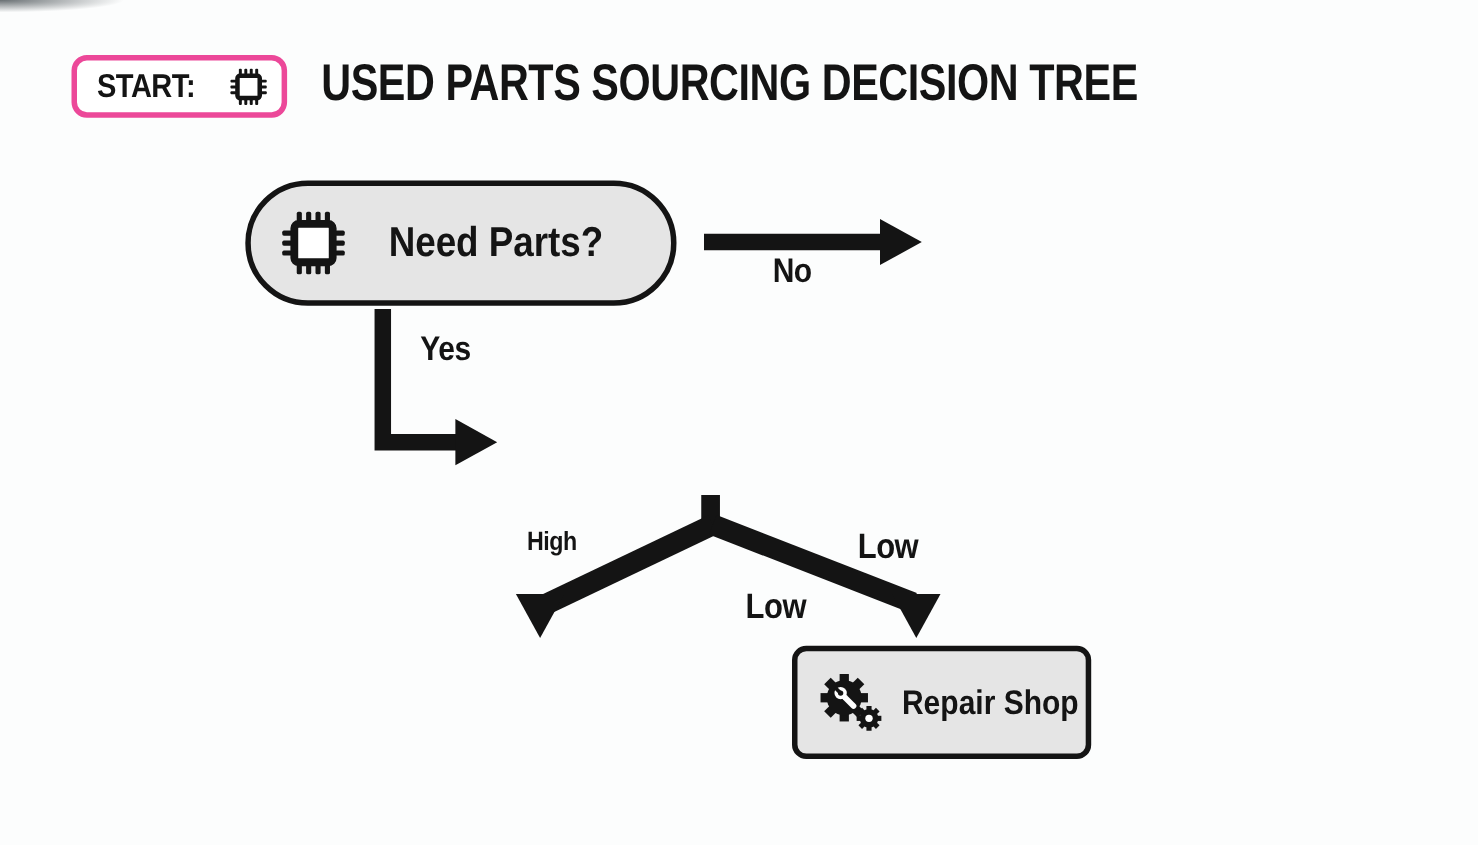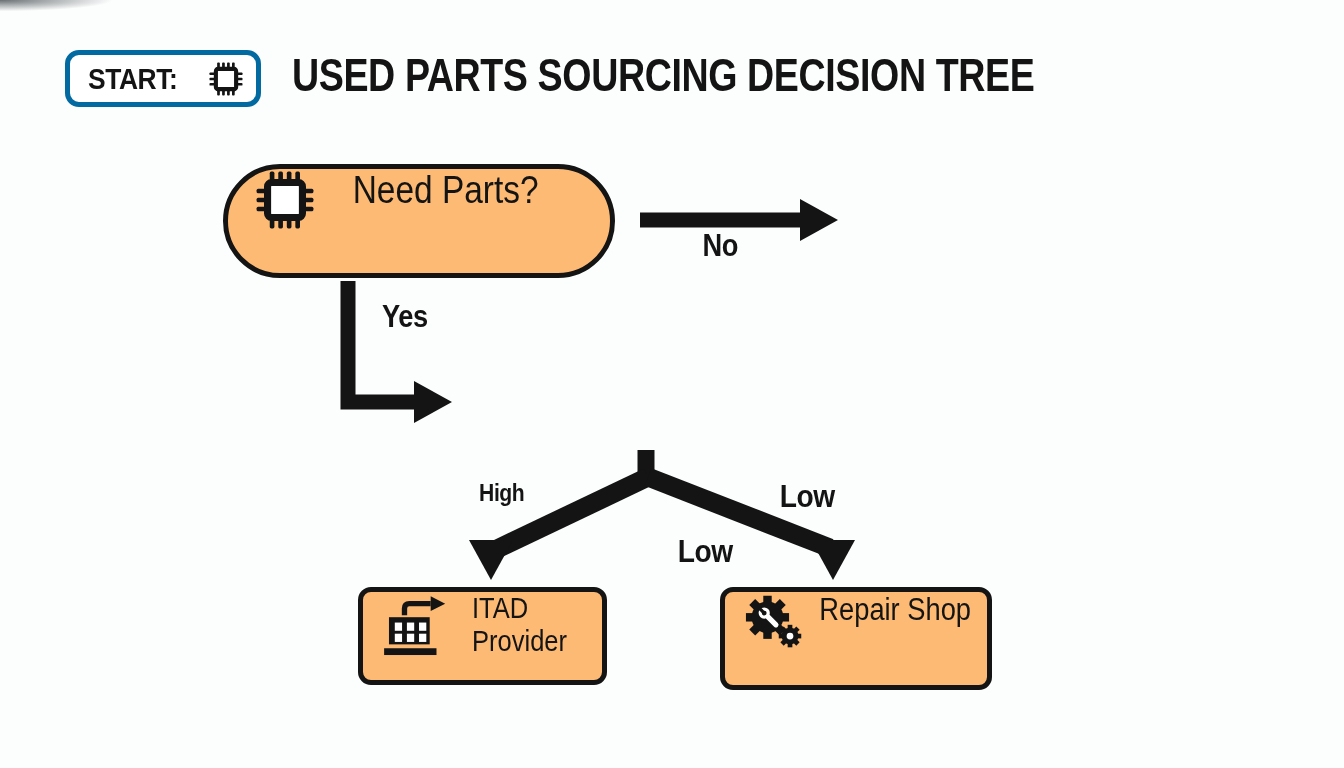--- a/index.html
+++ b/index.html
@@ -20,35 +20,35 @@
   
   .smudge{
     left:0;top:0;width:150px;height:14px;
     background:radial-gradient(ellipse 150px 15px at 0 0, rgba(25,35,40,.65), rgba(25,35,40,0) 75%);
     z-index:4;pointer-events:none;
   }
 
   
   .start-badge{
     left:65px;top:50px;width:196px;height:57px;
-    border:5px solid #0369a1;border-radius:14px;background:#fff;
+    border:5px solid #ec4899;border-radius:14px;background:#fff;
     display:flex;align-items:center;justify-content:center;gap:24px;
     font-weight:700;font-size:30px;letter-spacing:-.5px;z-index:2;
   }
   .page-title{
     left:292px;top:47px;
     font-weight:700;font-size:47px;letter-spacing:-.5px;white-space:nowrap;
     transform:scaleX(0.8);transform-origin:left top;z-index:2;
   }
 
   
   .node{
-    border:5px solid #141414;background:#fdba74;
-    display:flex;
-    font-weight:400;z-index:2;
+    border:5px solid #141414;background:#e5e5e5;
+    display:flex;align-items:center;
+    font-weight:700;z-index:2;
   }
   .pill{border-radius:60px;}
   .rect{border-radius:13px;}
   .need-parts{left:223px;top:164px;width:392px;height:114px;padding-left:26px;gap:24px;font-size:38px;}
   .stop{left:857px;top:186px;width:192px;height:66px;justify-content:center;font-size:36px;}
   .critical{left:470px;top:348px;width:350px;height:109px;padding-left:26px;gap:20px;font-size:36px;}
   .itad{left:358px;top:587px;width:249px;height:98px;padding-left:20px;gap:15px;font-size:29px;line-height:1.15;}
   .repair{left:720px;top:587px;width:272px;height:103px;padding-left:16px;gap:0;font-size:31px;}
 
   
@@ -145,37 +145,20 @@
           <rect x="39" y="22.2" width="7" height="3.6" rx="1.2"></rect>
           <rect x="39" y="29.2" width="7" height="3.6" rx="1.2"></rect>
       </g>
       <rect x="10.5" y="10.5" width="27" height="27" rx="3" fill="#fff" stroke="#141414" stroke-width="5.5"></rect>
     </svg>
     <span class="cond">Need Parts?</span>
   </div>
 
 
 
-  <div class="abs node rect itad">
-    <svg class="icon" width="74" height="64" viewBox="0 0 76 66">
-      <rect x="6" y="26" width="42" height="28" fill="#141414"></rect>
-      <g fill="#fff">
-        <rect x="12" y="31.5" width="7.5" height="8.5"></rect>
-          <rect x="24.5" y="31.5" width="7.5" height="8.5"></rect>
-          <rect x="37" y="31.5" width="7.5" height="8.5"></rect>
-        <rect x="12" y="43" width="7.5" height="8.5"></rect>
-          <rect x="24.5" y="43" width="7.5" height="8.5"></rect>
-          <rect x="37" y="43" width="7.5" height="8.5"></rect>
-      </g>
-      <rect x="1" y="58" width="54" height="7" fill="#141414"></rect>
-      <path d="M22 24 V17 Q22 12 27 12 H49" fill="none" stroke="#141414" stroke-width="5.5"></path>
-      <polygon points="49,4.5 64,12 49,19.5" fill="#141414"></polygon>
-    </svg>
-    <span class="cond-left"><span>ITAD</span><br><span>Provider</span></span>
-  </div>
 
   <div class="abs node rect repair">
     <svg class="icon" width="68" height="60" viewBox="0 0 72 64">
       <g stroke="#141414" stroke-width="9">
         <line x1="42" y1="27" x2="51" y2="27"></line>
           <line x1="37.9" y1="36.9" x2="44.3" y2="43.3"></line>
         <line x1="28" y1="41" x2="28" y2="50"></line>
           <line x1="18.1" y1="36.9" x2="11.7" y2="43.3"></line>
         <line x1="14" y1="27" x2="5" y2="27"></line>
           <line x1="18.1" y1="17.1" x2="11.7" y2="10.7"></line>

